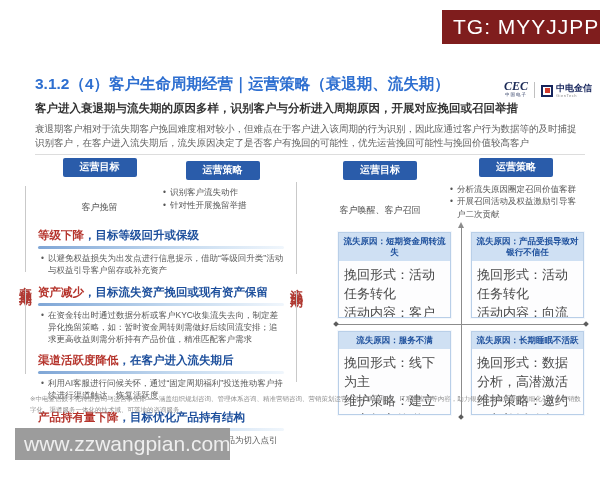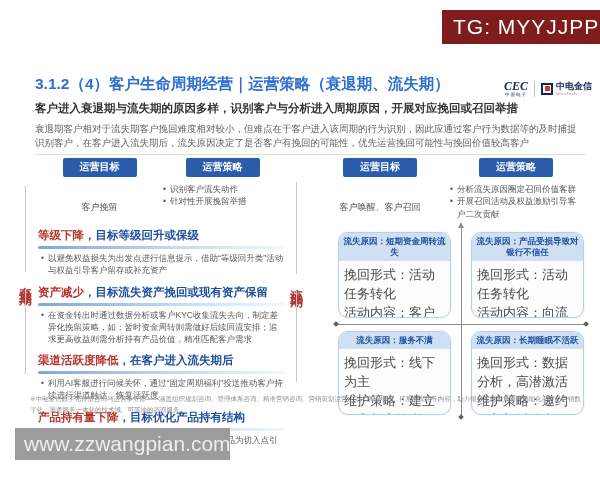--- a/index.html
+++ b/index.html
@@ -9,21 +9,21 @@
 
   
   .wm-top { position:absolute; top:10px; right:0; width:158px; height:34px; background:#7f1d1d;
             color:#ffffff; font-size:21px; display:flex; align-items:center; padding-left:11px; letter-spacing:1px; }
   .wm-bottom { position:absolute; left:15px; top:428px; width:215px; height:32px; background:#9c9c9c;
             color:#eeeeee; font-size:21px; display:flex; align-items:center; padding-left:9px; }
 
   
   .title { position:absolute; left:35px; top:74px; width:470px; font-size:15.5px; font-weight:bold;
            color:#2e6fd0; letter-spacing:0; }
-  .logos { position:absolute; right:8px; top:80px; display:flex; align-items:center; gap:6px; }
+  .logos { position:absolute; right:8px; top:80px; display:flex; align-items:flex-end; gap:6px; }
   .cec { text-align:center; color:#1b2a56; line-height:1; }
   .cec-main { font-size:12px; font-weight:bold; font-style:italic; font-family:"Liberation Serif",serif; }
   .cec-sub { font-size:4.5px; letter-spacing:1px; margin-top:1px; }
   .logo-div { width:1px; height:16px; background:#c0c0c0; }
   .gt { display:flex; align-items:center; gap:3px; }
   .gt-icon { width:12px; height:12px; border:2px solid #16255c; position:relative; }
   .gt-icon::after { content:""; position:absolute; right:1px; top:1px; width:5px; height:5px; background:#d03a2b; }
   .gt-text { line-height:1; color:#16255c; }
   .gt-main { font-size:9px; font-weight:bold; }
   .gt-sub { font-size:4px; color:#8a8a8a; margin-top:1px; letter-spacing:0.5px; }
@@ -36,21 +36,21 @@
   .stage-line { width:1px; flex:1; background:#c9c9c9; }
   .stage-label { writing-mode:vertical-rl; text-orientation:upright; color:#b03a33; font-weight:bold;
                  font-size:13px; letter-spacing:3px; padding:4px 0; font-family:"Liberation Serif",serif; }
   .stage-decline { left:17px; top:186px; height:188px; }
   .stage-churn { left:288px; top:182px; height:200px; }
 
   
   .col { position:absolute; top:158px; }
   .col-left { left:38px; width:246px; }
   .col-right { left:312px; width:272px; }
-  .gs-row { display:flex; }
+  .gs-row { display:flex;align-items:center; }
   .gs-cell { flex:1; display:flex; flex-direction:column; align-items:center; }
   .pill { background:#2a5caa; color:#ffffff; font-weight:bold; font-size:10px; text-align:center;
           width:74px; padding:2px 0 3px; border-radius:2px; font-family:"Liberation Serif",serif; }
   .goal-text { margin-top:24px; font-size:9px; color:#555555; text-align:center; }
   .strat-list { margin-top:6px; list-style:none; font-size:8.5px; color:#555555; line-height:1.45;
                 align-self:flex-start; padding-left:2px; width:100%; }
   .strat-list li { display:flex; }
   .strat-list li::before { content:"•"; margin:0 4px 0 0; color:#555555; }
 
   
@@ -60,21 +60,21 @@
   .sec-kw { color:#b5342c; }
   .sec-rest { color:#1d4f9c; }
   .sec-bar { height:3px; margin:3px 0 4px; border-radius:2px;
              background:linear-gradient(90deg,#7fa6d6 0%,#c3d9ef 55%,#f0f6fc 100%); }
   .sec-bullet { display:flex; font-size:8.5px; color:#5a5a5a; line-height:1.4; padding-left:3px; }
   .sec-bullet::before { content:"•"; margin-right:4px; }
 
   
   .quad { position:relative; margin:12px 0 0 26px; width:246px; display:grid;
           grid-template-columns:1fr 1fr; grid-template-rows:86px 84px; column-gap:20px; row-gap:13px; }
-  .qbox { border:1px solid #b9cfe8; border-radius:10px; background:#fdfdfe; overflow:hidden;
+  .qbox { border:1px solid #b9cfe8; border-radius:0; background:#fdfdfe; overflow:hidden;
           box-shadow:0 0 0 1px rgba(185,207,232,0.15); }
   .qbox-head { background:#cfe0f3; color:#1d4f9c; font-weight:bold; font-size:8.5px; text-align:center;
                padding:3px 4px; line-height:1.3; font-family:"Liberation Serif",serif; }
   .qbox-body { padding:5px 5px 4px; font-size:13px; color:#4a4a4a; line-height:1.45; white-space:pre-line; }
   .axis-v { position:absolute; left:50%; top:-6px; bottom:-2px; width:1px; background:#8c8c8c; }
   .axis-v-arrow { position:absolute; left:50%; top:-10px; width:0; height:0; margin-left:-3px;
                   border-left:3px solid transparent; border-right:3px solid transparent; border-bottom:6px solid #8c8c8c; }
   .axis-h { position:absolute; left:-3px; right:-3px; top:92px; height:1px; background:#8c8c8c; }
   .axis-h::before, .axis-h::after { content:""; position:absolute; top:-2px; width:4px; height:4px;
                   background:#5d5d5d; transform:rotate(45deg); }

